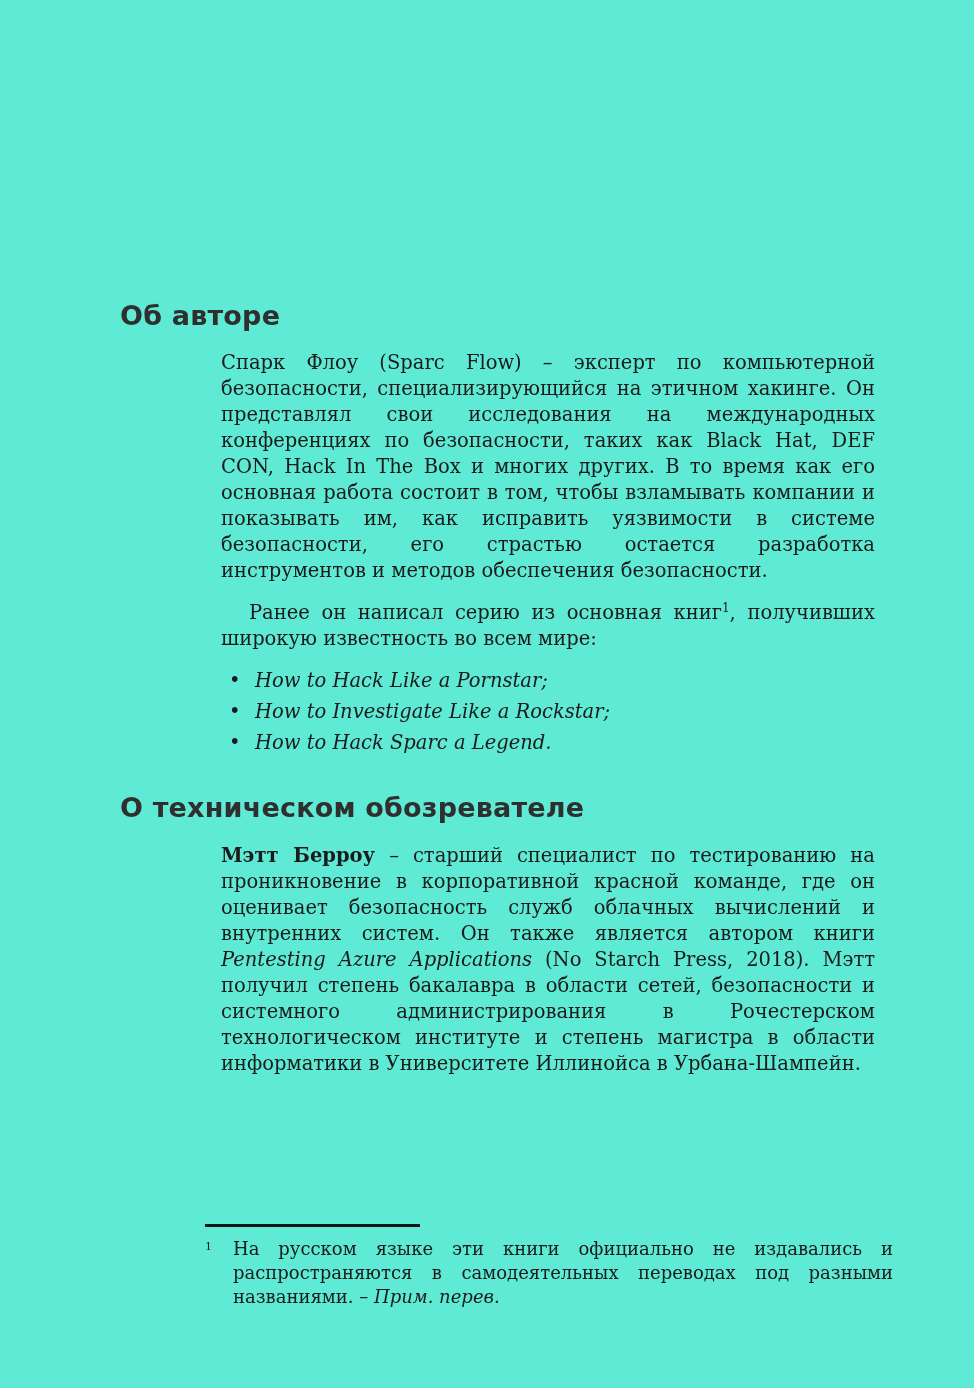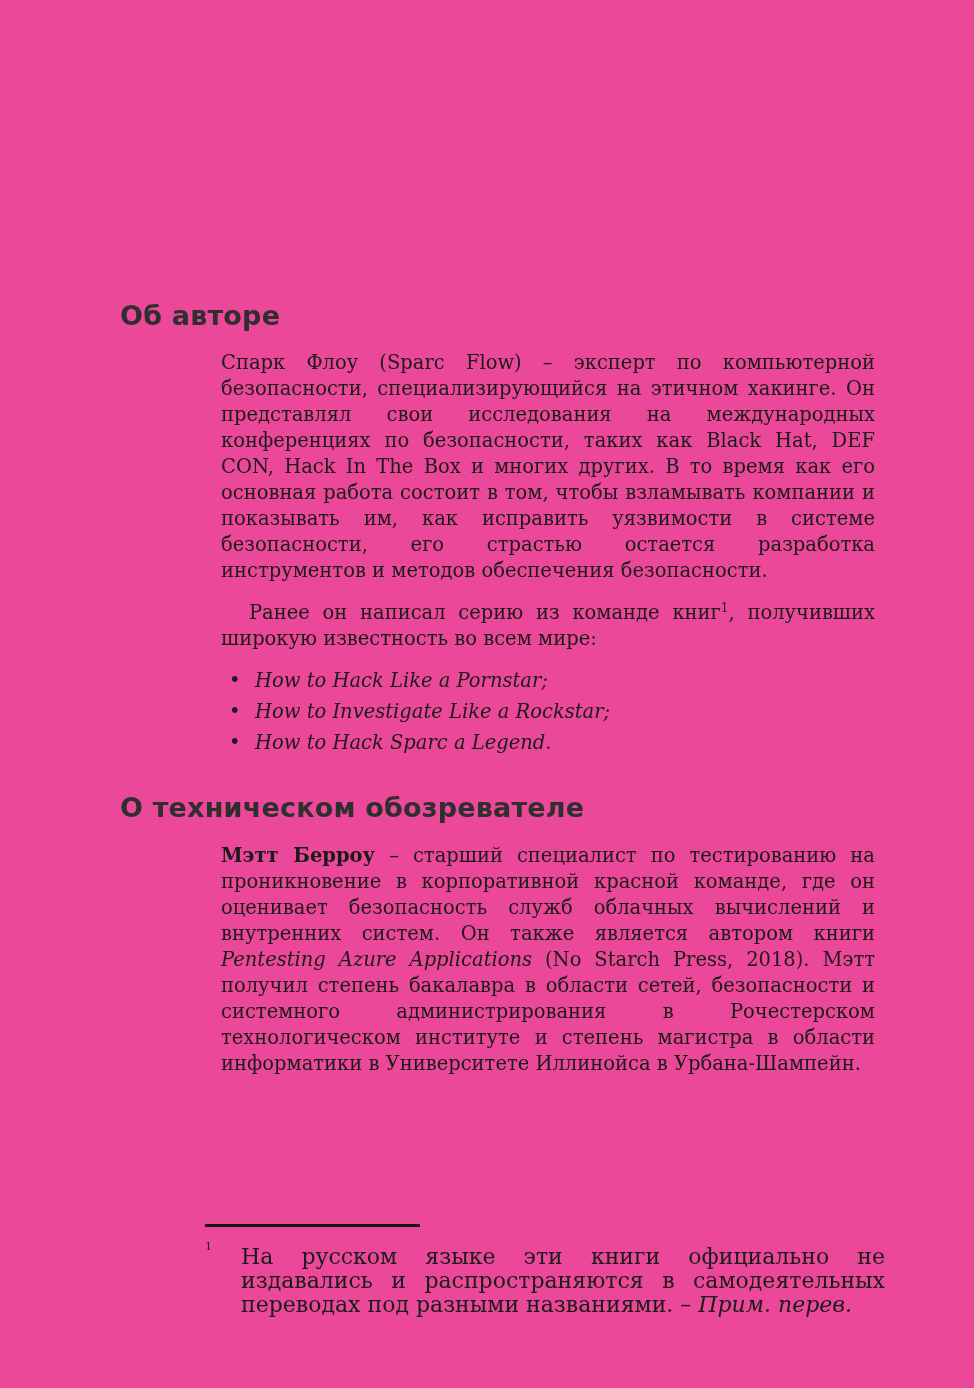--- a/index.html
+++ b/index.html
@@ -2,21 +2,21 @@
 <html><head>
 <meta charset="utf-8">
 <style>
   * { box-sizing: border-box; }
   html, body { margin: 0; padding: 0; background: #ffffff; }
 
   .page {
     position: relative;
     width: 974px;
     height: 1388px;
-    background: #ec4899;
+    background: #5eead4;
     overflow: hidden;
     font-family: "DejaVu Serif", "Liberation Serif", serif;
     color: #1b1b1b;
   }
 
   .content {
     position: absolute;
     left: 120px;
     top: 300px;
     width: 772px;
@@ -98,39 +98,39 @@
   .footnote-marker {
     flex: 0 0 28px;
     width: 28px;
     font-size: 11px;
     line-height: 16px;
     padding-top: 2px;
   }
 
   .footnote-text {
     flex: 1;
-    margin: 8px;
-    font-size: 22px;
+    margin: 0;
+    font-size: 18px;
     line-height: 24px;
     text-align: justify;
   }
 
   .footnote-text em { font-style: italic; }
 </style>
 </head>
 <body>
 
 <div class="page">
   <main class="content">
 
     <section class="section">
       <h1 class="heading">Об авторе</h1>
       <div class="body-block">
         <p class="para">Спарк Флоу (Sparc Flow) – эксперт по компьютерной безопасности, специализирующийся на этичном хакинге. Он представлял свои исследования на международных конференциях по безопасности, таких как Black Hat, DEF CON, Hack In The Box и многих других. В то время как его основная работа состоит в том, чтобы взламывать компании и показывать им, как исправить уязвимости в системе безопасности, его страстью остается разработка инструментов и методов обеспечения безопасности.</p>
-        <p class="para indent"><span>Ранее он написал серию из команде книг</span><sup class="fn-ref">1</sup><span>, получивших широкую известность во всем мире:</span></p>
+        <p class="para indent"><span>Ранее он написал серию из основная книг</span><sup class="fn-ref">1</sup><span>, получивших широкую известность во всем мире:</span></p>
         <ul class="book-list">
           <li class="book-item"><em>How to Hack Like a Pornstar;</em></li>
           <li class="book-item"><em>How to Investigate Like a Rockstar;</em></li>
           <li class="book-item"><em>How to Hack Sparc a Legend.</em></li>
         </ul>
       </div>
     </section>
 
     <section class="section section-reviewer">
       <h1 class="heading">О техническом обозревателе</h1>

